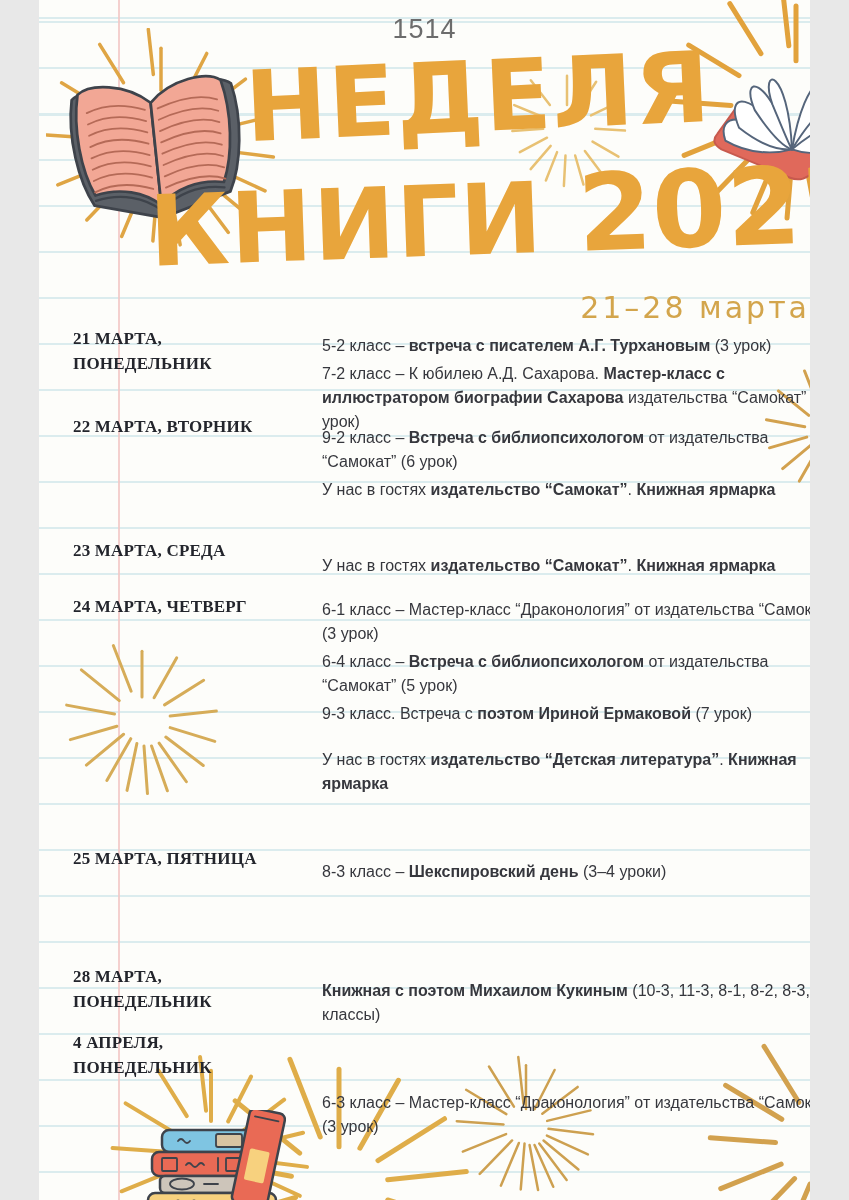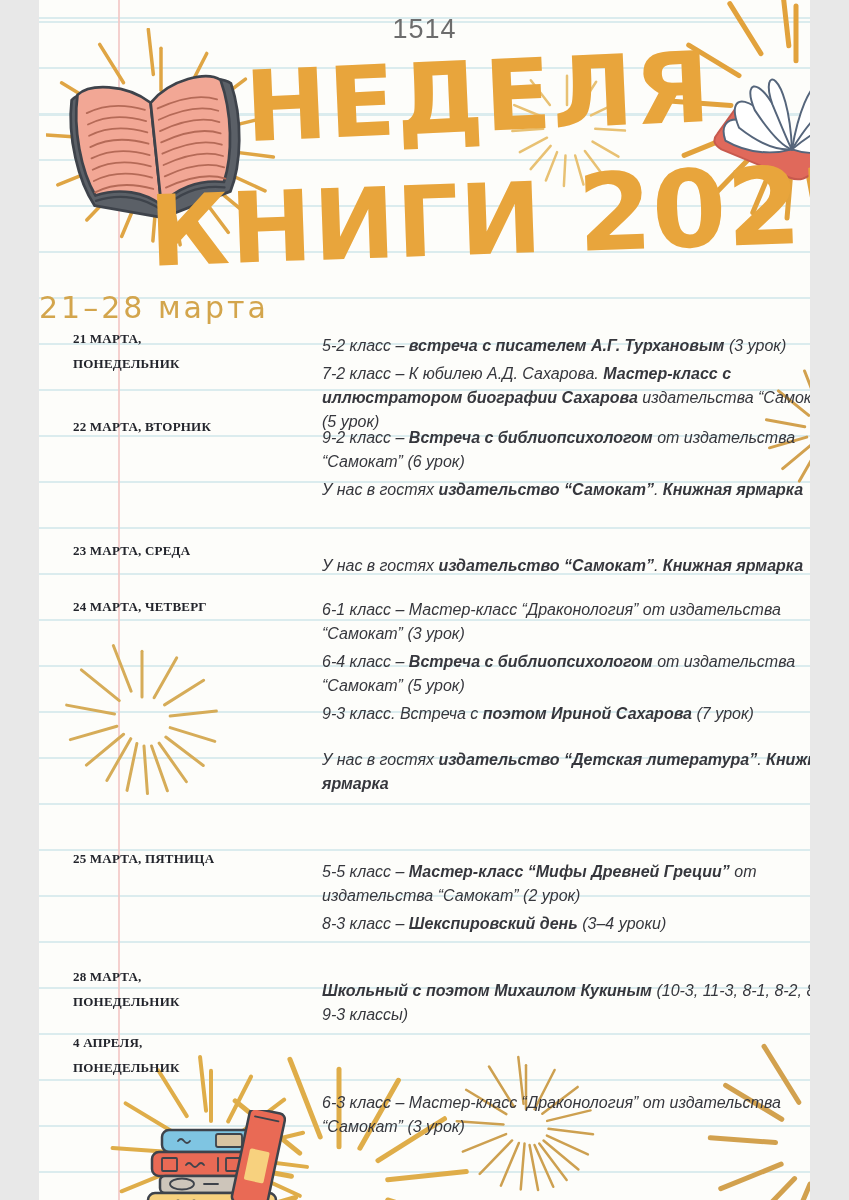--- a/index.html
+++ b/index.html
@@ -16,30 +16,30 @@
     color:#6c6c6c;font-size:27px;letter-spacing:1px;}
 
   .title-1{position:absolute;left:206px;top:48px;
     font-family:"DejaVu Sans",sans-serif;font-weight:800;font-size:98px;line-height:1;
     color:#E8A53C;transform:rotate(-2.5deg);letter-spacing:1px;white-space:nowrap;}
   .title-2{position:absolute;left:110px;top:163px;
     font-family:"DejaVu Sans",sans-serif;font-weight:800;font-size:98px;line-height:1;
     color:#E8A53C;transform:rotate(-2deg);letter-spacing:1px;white-space:nowrap;}
   .title-2 .year{font-size:107px;letter-spacing:0;}
 
-  .subtitle{position:absolute;top:290px;left:0;width:100%;text-align:left;
+  .subtitle{position:absolute;top:290px;left:0;width:100%;text-align:right;
     font-family:"DejaVu Sans",sans-serif;color:#D3A54C;font-size:30px;letter-spacing:3px;}
 
   .day{position:absolute;left:34px;width:792px;}
   .day-date{position:absolute;left:0;top:0;width:245px;
-    font-family:"Liberation Serif",serif;font-weight:700;font-size:13px;line-height:25px;
+    font-family:"Liberation Serif",serif;font-weight:700;font-size:17px;line-height:25px;
     color:#23252c;letter-spacing:.2px;white-space:pre-line;}
   .day-events{position:absolute;left:249px;width:522px;
     font-size:16px;line-height:24px;color:#36373d;}
-  .event{margin:0 0 4px 0;font-style:italic;}
+  .event{margin:0 0 4px 0;}
   .event.gap{margin-top:22px;}
   .b{font-weight:700;}
 
   .sunburst{position:absolute;transform:translate(-50%,-50%);pointer-events:none;}
   .sunburst svg{display:block;}
   .illu{position:absolute;pointer-events:none;}
 </style>
 </head>
 <body>
 
@@ -330,38 +330,37 @@
     <div class="day-events" style="top:16px;">
       <div class="event"><span>У нас в гостях </span><span class="b">издательство “Самокат”</span><span>. </span><span class="b">Книжная ярмарка</span></div>
     </div>
   </div>
 
   <div class="day" style="top:594px;">
     <div class="day-date">24 МАРТА, ЧЕТВЕРГ</div>
     <div class="day-events" style="top:4px;">
       <div class="event"><span>6-1 класс – Мастер-класс “Драконология” от издательства “Самокат” (3 урок)</span></div>
       <div class="event"><span>6-4 класс – </span><span class="b">Встреча с библиопсихологом </span><span>от издательства “Самокат” (5 урок)</span></div>
-      <div class="event"><span>9-3 класс. Встреча с </span><span class="b">поэтом Ириной Сахарова </span><span>(7 урок)</span></div>
+      <div class="event"><span>9-3 класс. Встреча с </span><span class="b">поэтом Ириной Ермаковой </span><span>(7 урок)</span></div>
       <div class="event gap"><span>У нас в гостях </span><span class="b">издательство “Детская литература”</span><span>. </span><span class="b">Книжная ярмарка</span></div>
     </div>
   </div>
 
   <div class="day" style="top:846px;">
     <div class="day-date">25 МАРТА, ПЯТНИЦА</div>
     <div class="day-events" style="top:14px;">
-      <div class="event"><span>5-5 класс – </span><span class="b">Мастер-класс “Мифы Древней Греции” </span><span>от издательства “Самокат” (2 урок)</span></div>
       <div class="event"><span>8-3 класс – </span><span class="b">Шекспировский день </span><span>(3–4 уроки)</span></div>
     </div>
   </div>
 
   <div class="day" style="top:964px;">
     <div class="day-date">28 МАРТА,
 ПОНЕДЕЛЬНИК</div>
     <div class="day-events" style="top:15px;">
-      <div class="event"><span class="b">Школьный с поэтом Михаилом Кукиным </span><span>(10-3, 11-3, 8-1, 8-2, 8-3, 9-3 классы)</span></div>
+      <div class="event"><span class="b">Книжная с поэтом Михаилом Кукиным </span><span>(10-3, 11-3, 8-1, 8-2, 8-3, 9-3 классы)</span></div>
     </div>
   </div>
 
   <div class="day" style="top:1030px;">
     <div class="day-date">4 АПРЕЛЯ,
 ПОНЕДЕЛЬНИК</div>
     <div class="day-events" style="top:16px;margin-top:45px;">
       <div class="event"><span>6-3 класс – Мастер-класс “Драконология” от издательства “Самокат” (3 урок)</span></div>
     </div>
   </div>

